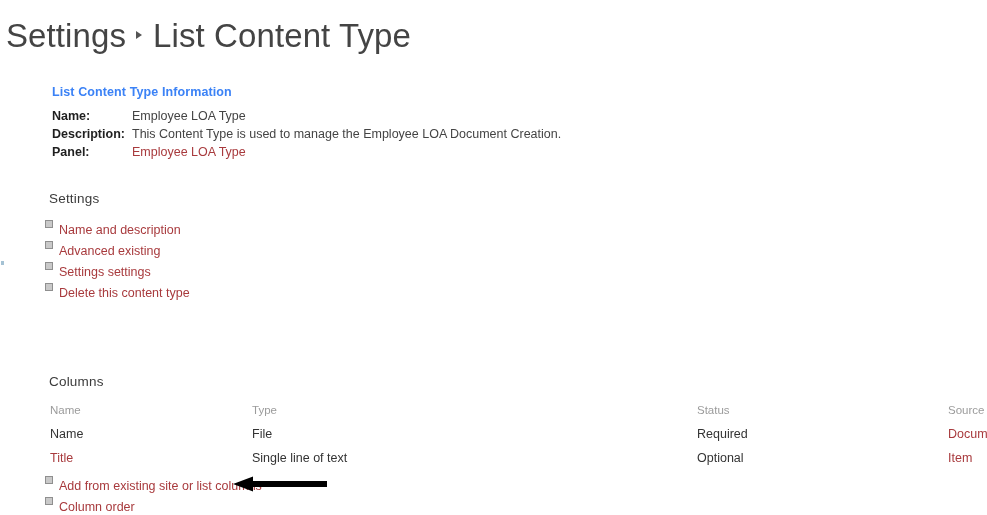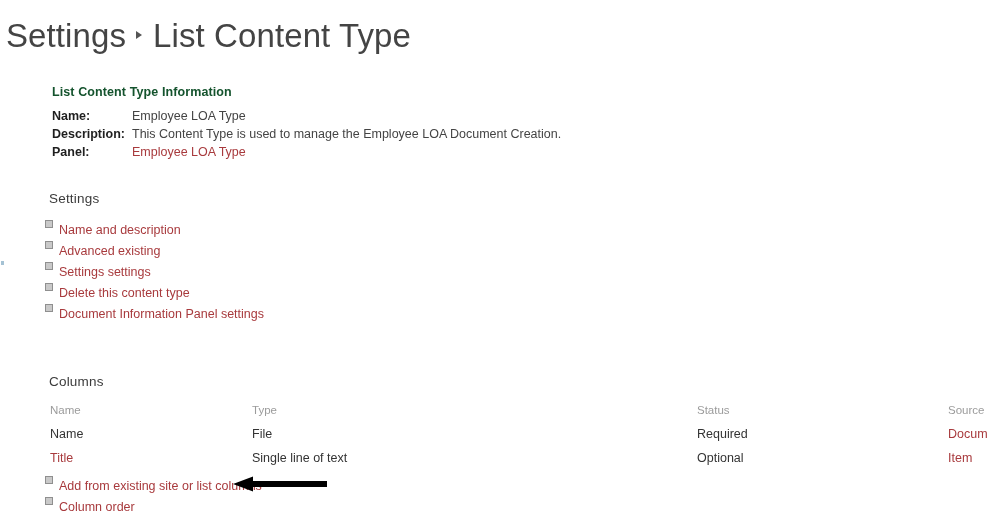--- a/index.html
+++ b/index.html
@@ -61,21 +61,21 @@
 
   
   #info-block {
     position: absolute;
     left: 52px;
     top: 73px;
     font-size: 12.5px;
   }
   #info-heading {
     font-weight: bold;
-    color: #14532d;
+    color: #3b82f6;
     font-size: 12.5px;
     margin-bottom: 8px;
     letter-spacing: 0.1px;
   }
   .info-row {
     display: flex;
     line-height: 18px;
     margin-bottom: 0px;
   }
   .info-label {
@@ -236,28 +236,20 @@
       <span class="link-text">Settings settings</span>
     </li>
     <li class="link-item">
       <span class="bullet-icon">
         <svg width="8" height="8" viewBox="0 0 8 8" aria-hidden="true">
             <rect x="0.5" y="0.5" width="7" height="7" fill="#c9c9c9" stroke="#8f8f8f" stroke-width="1"></rect>
           </svg>
       </span>
       <span class="link-text">Delete this content type</span>
     </li>
-    <li class="link-item">
-      <span class="bullet-icon">
-        <svg width="8" height="8" viewBox="0 0 8 8" aria-hidden="true">
-            <rect x="0.5" y="0.5" width="7" height="7" fill="#c9c9c9" stroke="#8f8f8f" stroke-width="1"></rect>
-          </svg>
-      </span>
-      <span class="link-text">Document Information Panel settings</span>
-    </li>
   </ul>
 
   <div class="section-heading" id="columns-heading">Columns</div>
 
   <div id="columns-table">
     <div class="col-row col-head">
       <div class="cell c-name">Name</div>
       <div class="cell c-type">Type</div>
       <div class="cell c-status">Status</div>
       <div class="cell c-source">Source</div>

